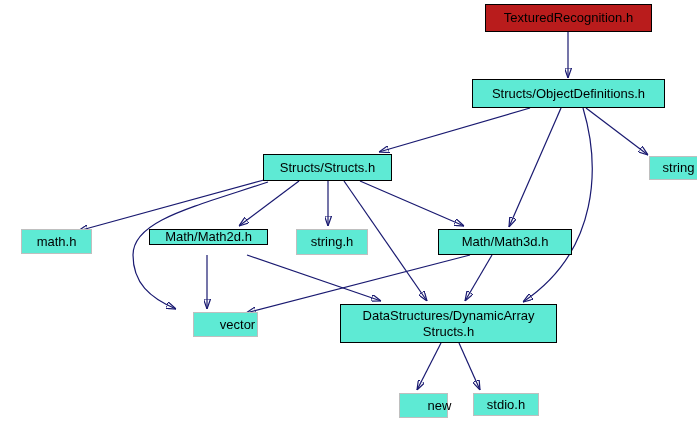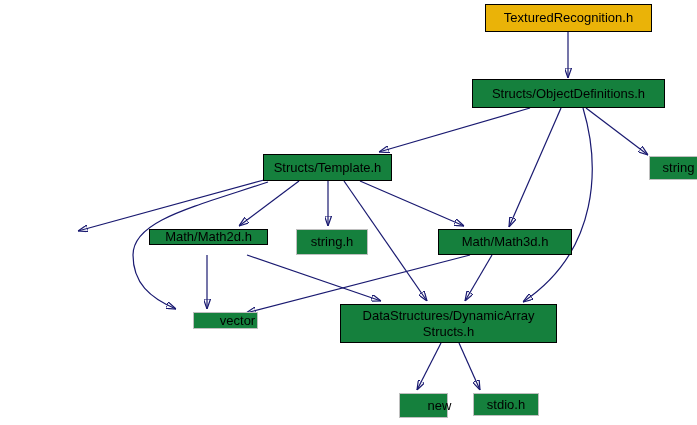--- a/index.html
+++ b/index.html
@@ -21,32 +21,32 @@
     fill: none;
     stroke: #191970;
     stroke-width: 1.2px;
   }
   .node {
     position: absolute;
     box-sizing: border-box;
     display: flex;
     align-items: center;
     justify-content: center;
-    background: #15803d;
+    background: #5eead4;
     border: 1px solid #000000;
     color: #000000;
     font-size: 13px;
     line-height: 16px;
     text-align: center;
     white-space: pre-line;
     cursor: default;
   }
   .node.linked { cursor: pointer; }
   .node.gray { border-color: #bfbfbf; margin-left: 16px; }
-  .node.root { background: #eab308; border-width: 1.5px; }
+  .node.root { background: #b91c1c; border-width: 1.5px; }
 </style>
 </head>
 <body>
 
 <div class="canvas">
 
   <svg class="edges" width="697" height="425" viewBox="0 0 697 425" xmlns="http://www.w3.org/2000/svg">
     <defs>
       <marker id="arrow" viewBox="0 0 10 7" refX="10" refY="3.5" markerWidth="10" markerHeight="7" orient="auto" markerUnits="userSpaceOnUse">
         <path d="M0,0 L10,3.5 L0,7 Z" fill="#191970" stroke="none"></path>
@@ -68,32 +68,33 @@
     <path d="M470,255 L246,313" marker-end="url(#arrow)"></path>
     <path d="M492,255 L465,301" marker-end="url(#arrow)"></path>
     <path d="M441,343 L417,390" marker-end="url(#arrow)"></path>
     <path d="M459,343 L480,390" marker-end="url(#arrow)"></path>
   </svg>
 
   <div class="node root" style="left:485px; top:4px; width:167px; height:28px;">TexturedRecognition.h</div>
 
   <div class="node linked" style="left:472px; top:79px; width:193px; height:29px;">Structs/ObjectDefinitions.h</div>
 
-  <div class="node linked" style="left:263px; top:154px; width:129px; height:27px;">Structs/Template.h</div>
+  <div class="node linked" style="left:263px; top:154px; width:129px; height:27px;">Structs/Structs.h</div>
 
   <div class="node gray" style="left:633px; top:156px; width:59px; height:24px;">string</div>
 
+  <div class="node gray" style="left:5px; top:229px; width:71px; height:25px;">math.h</div>
 
   <div class="node linked" style="left:149px; top:229px; width:119px; height:16px;">Math/Math2d.h</div>
 
   <div class="node gray" style="left:280px; top:229px; width:72px; height:26px;">string.h</div>
 
   <div class="node linked" style="left:438px; top:229px; width:134px; height:26px;">Math/Math3d.h</div>
 
-  <div class="node gray" style="left:177px; top:312px; width:65px; height:17px;padding-left:24px;">vector</div>
+  <div class="node gray" style="left:177px; top:312px; width:65px; height:25px;padding-left:24px;">vector</div>
 
   <div class="node linked" style="left:340px; top:304px; width:217px; height:39px;">DataStructures/DynamicArray
 Structs.h</div>
 
   <div class="node gray" style="left:383px; top:393px; width:49px; height:25px;padding-left:32px;">new</div>
 
   <div class="node gray" style="left:457px; top:393px; width:66px; height:23px;">stdio.h</div>
 
 </div>
 

